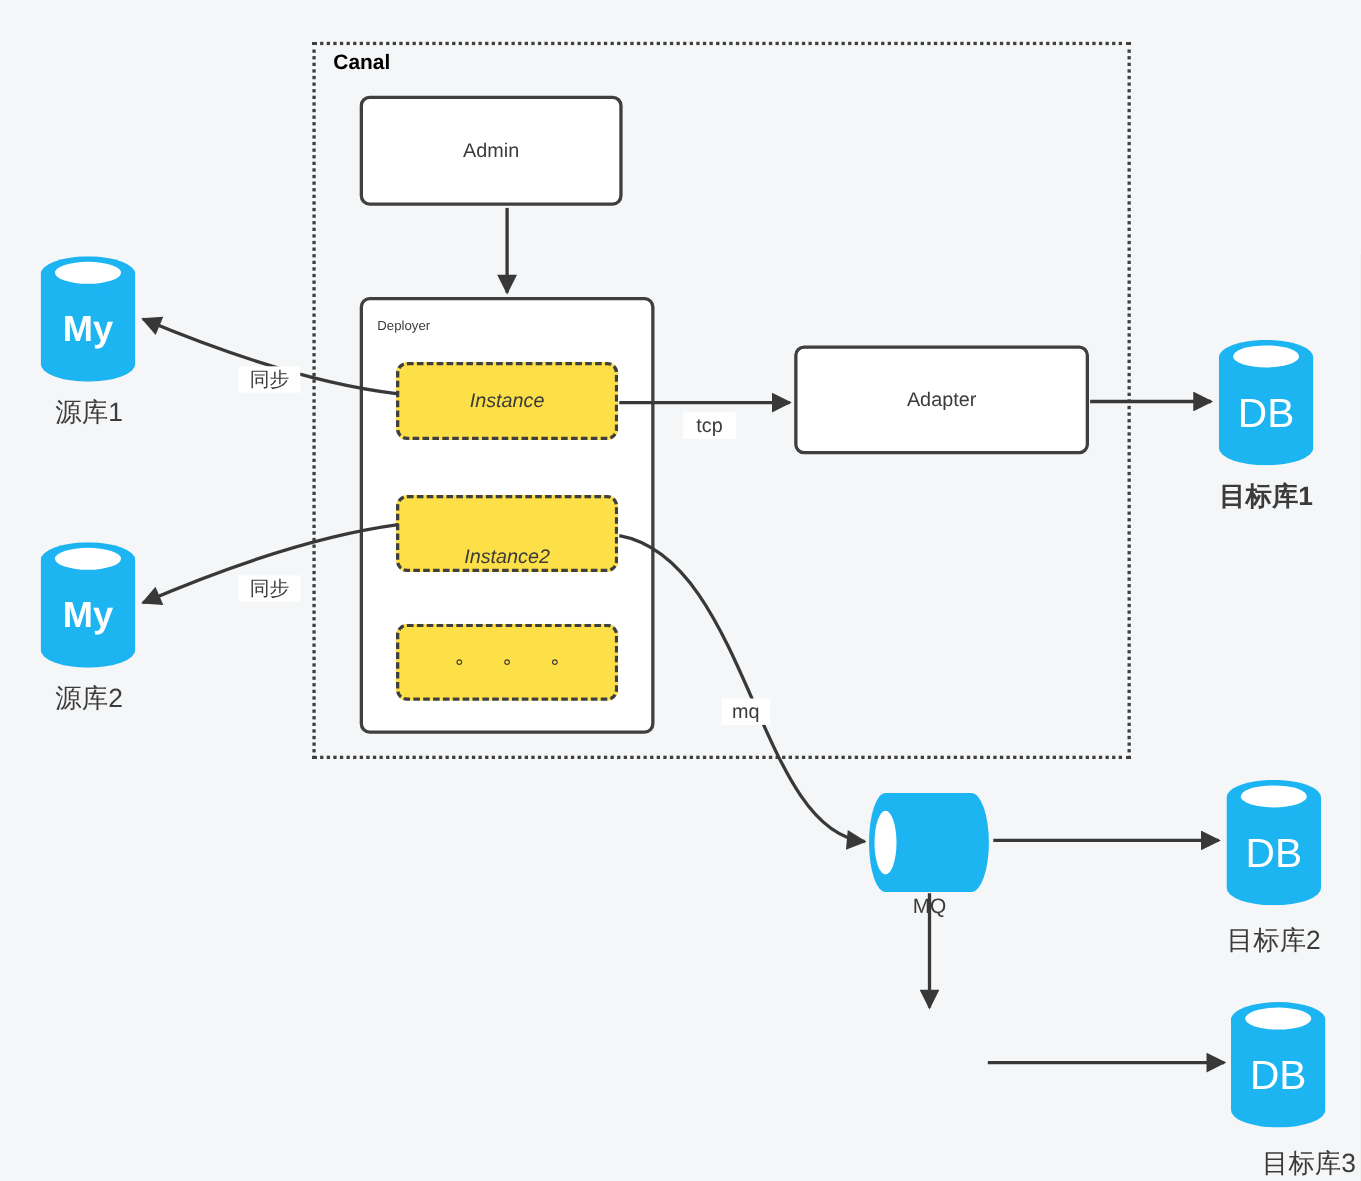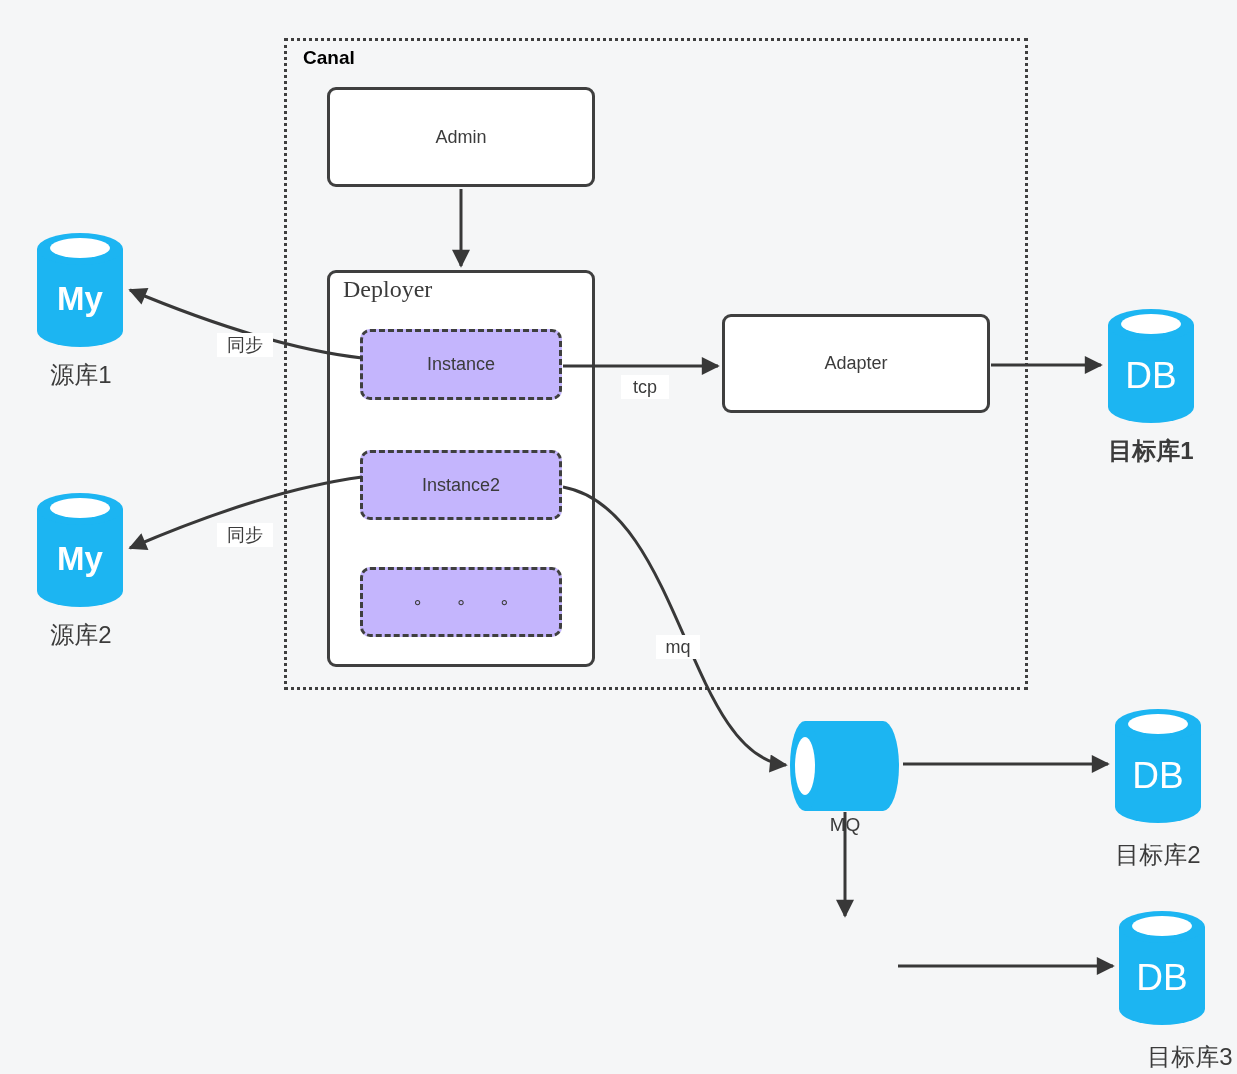--- a/index.html
+++ b/index.html
@@ -17,32 +17,32 @@
   .canal-label {
     position:absolute; left:16px; top:6px;
     font-weight:bold; font-size:19px; color:#000000;
   }
   
   .box {
     position:absolute; background:#fff; border:3px solid #3f3f3f;
     border-radius:9px; box-sizing:border-box; z-index:2;
   }
   .center { display:flex; align-items:center; justify-content:center; font-size:18px; }
-  .admin    { left:327px; top:87px;  width:268px; height:100px; }
+  .admin    { left:327px; top:87px;  width:239px; height:100px; }
   .deployer { left:327px; top:270px; width:268px; height:397px; }
-  .deployer-label { position:absolute; left:13px; top:3px; font-size:24px;font-family:Liberation Serif, serif; }
+  .deployer-label { position:absolute; left:13px; top:16px; font-size:12px; }
   .adapter  { left:722px; top:314px; width:268px; height:99px; }
   .client   { left:789px; top:922px; width:108px; height:88px; z-index:3; }
   
   .dashed {
-    position:absolute; background:#c4b5fd; border:3px dashed #3f3f3f;
-    border-radius:10px; box-sizing:border-box; z-index:3;
+    position:absolute; background:#fde047; border:3px dashed #3f3f3f;
+    border-radius:10px; box-sizing:border-box; z-index:3;font-style:italic;
   }
   .instance1 { left:360px; top:329px; width:202px; height:71px; }
-  .instance2 { left:360px; top:450px; width:202px; height:70px; }
+  .instance2 { left:360px; top:450px; width:202px; height:70px;align-items:flex-end; }
   .instance-more { left:360px; top:567px; width:202px; height:70px;
                    font-size:17px; letter-spacing:14px; padding-left:14px; }
   
   .cyl-node { position:absolute; z-index:4; }
   .cyl { fill:var(--color-cylinder,#1CB5F2); }
   .cyl-text-my { fill:#fff; font-size:33px; font-weight:bold; text-anchor:middle; }
   .cyl-text-db { fill:#fff; font-size:37px; font-weight:400; text-anchor:middle; }
   
   .node-label { position:absolute; width:100px; text-align:center; font-size:24px; z-index:5; }
   .edges { position:absolute; left:0; top:0; z-index:6; pointer-events:none; }

